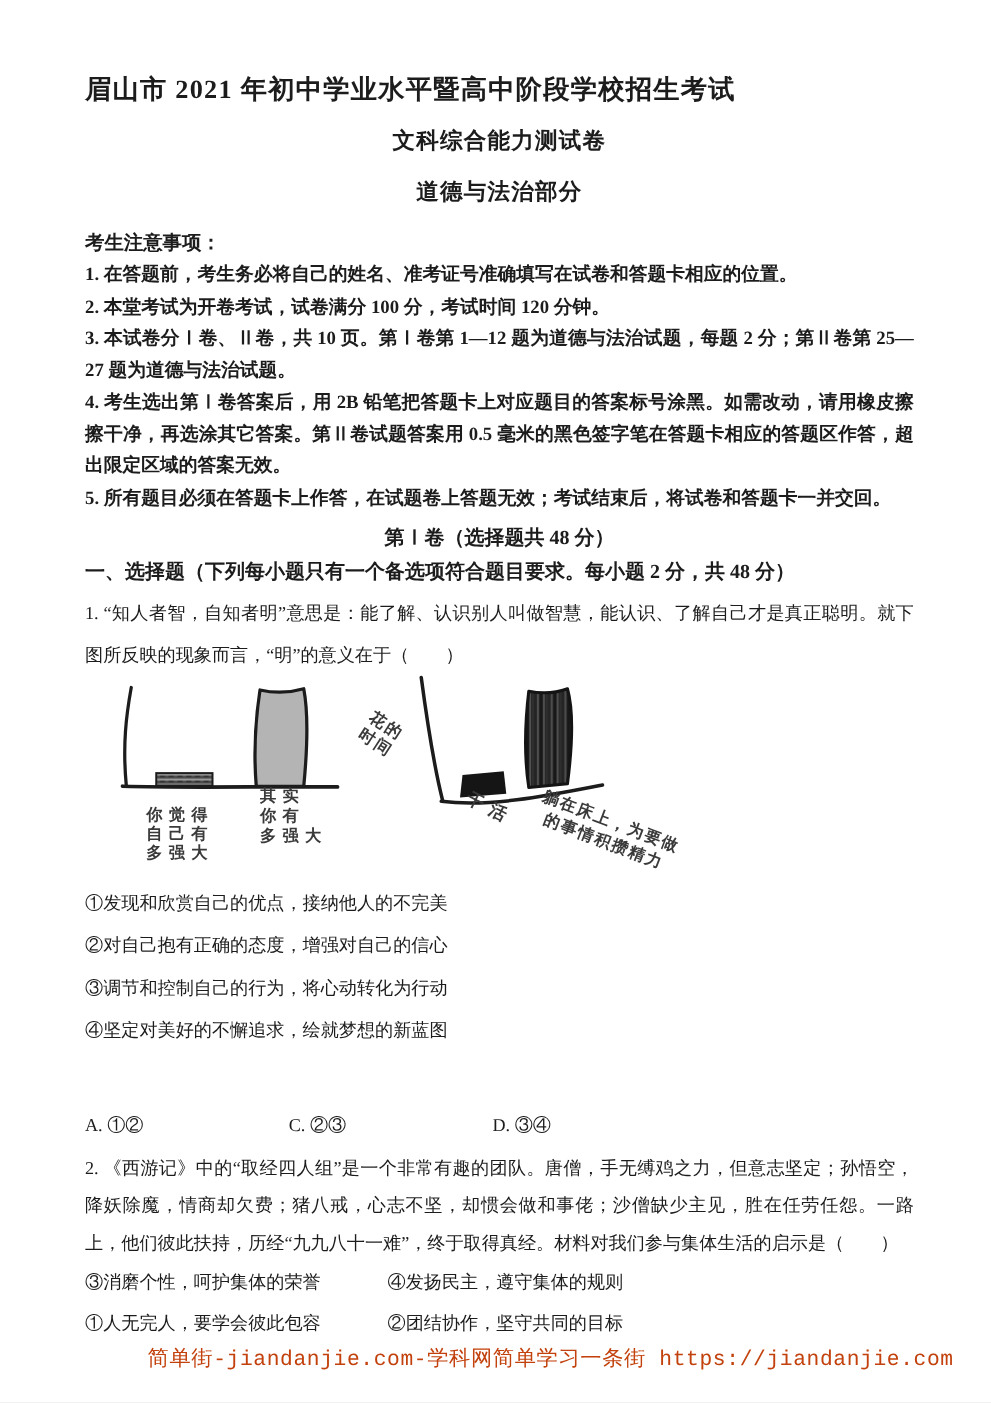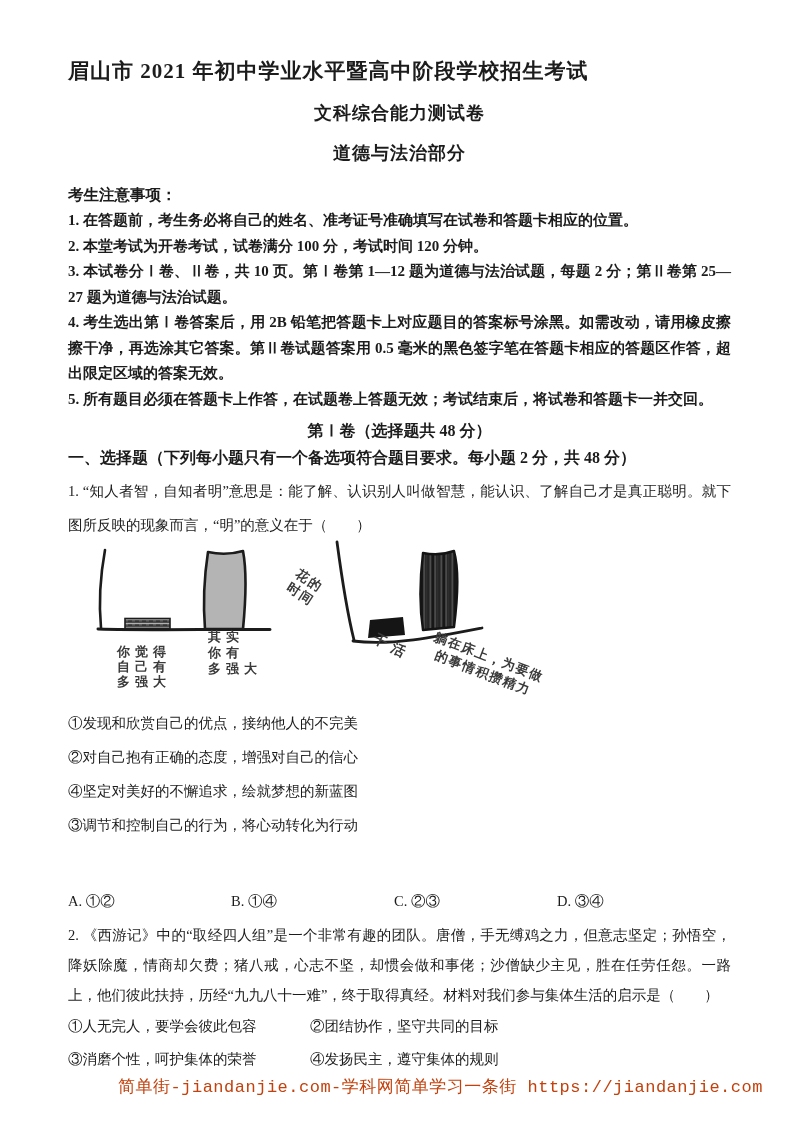--- a/index.html
+++ b/index.html
@@ -152,37 +152,36 @@
       </div>
       <div class="hand-label lbl-ganhuo">干活</div>
       <div class="hand-label lbl-bed">
         <div>躺在床上，为要做</div>
         <div>的事情积攒精力</div>
       </div>
     </div>
 
     <p class="q-option">①发现和欣赏自己的优点，接纳他人的不完美</p>
     <p class="q-option">②对自己抱有正确的态度，增强对自己的信心</p>
+    <p class="q-option">③调节和控制自己的行为，将心动转化为行动</p>
     <p class="q-option">④坚定对美好的不懈追求，绘就梦想的新蓝图</p>
-    <p class="q-option">③调节和控制自己的行为，将心动转化为行动</p>
 
     <div class="choices-row">
       <span class="choice">A. ①②</span>
-      <span class="choice">B. ①④</span>
       <span class="choice">C. ②③</span>
       <span class="choice">D. ③④</span>
     </div>
 
     <p class="q-stem q2-stem">2. 《西游记》中的“取经四人组”是一个非常有趣的团队。唐僧，手无缚鸡之力，但意志坚定；孙悟空，降妖除魔，情商却欠费；猪八戒，心志不坚，却惯会做和事佬；沙僧缺少主见，胜在任劳任怨。一路上，他们彼此扶持，历经“九九八十一难”，终于取得真经。材料对我们参与集体生活的启示是（　　）</p>
 
     <div class="pair-row">
+      <span class="pair-left">③消磨个性，呵护集体的荣誉</span>
+      <span>④发扬民主，遵守集体的规则</span>
+    </div>
+    <div class="pair-row">
       <span class="pair-left">①人无完人，要学会彼此包容</span>
       <span>②团结协作，坚守共同的目标</span>
-    </div>
-    <div class="pair-row">
-      <span class="pair-left">③消磨个性，呵护集体的荣誉</span>
-      <span>④发扬民主，遵守集体的规则</span>
     </div>
 
   </div>
 
   <div class="footer">简单街-jiandanjie.com-学科网简单学习一条街 https://jiandanjie.com</div>
 </div>
 
 </body></html>

